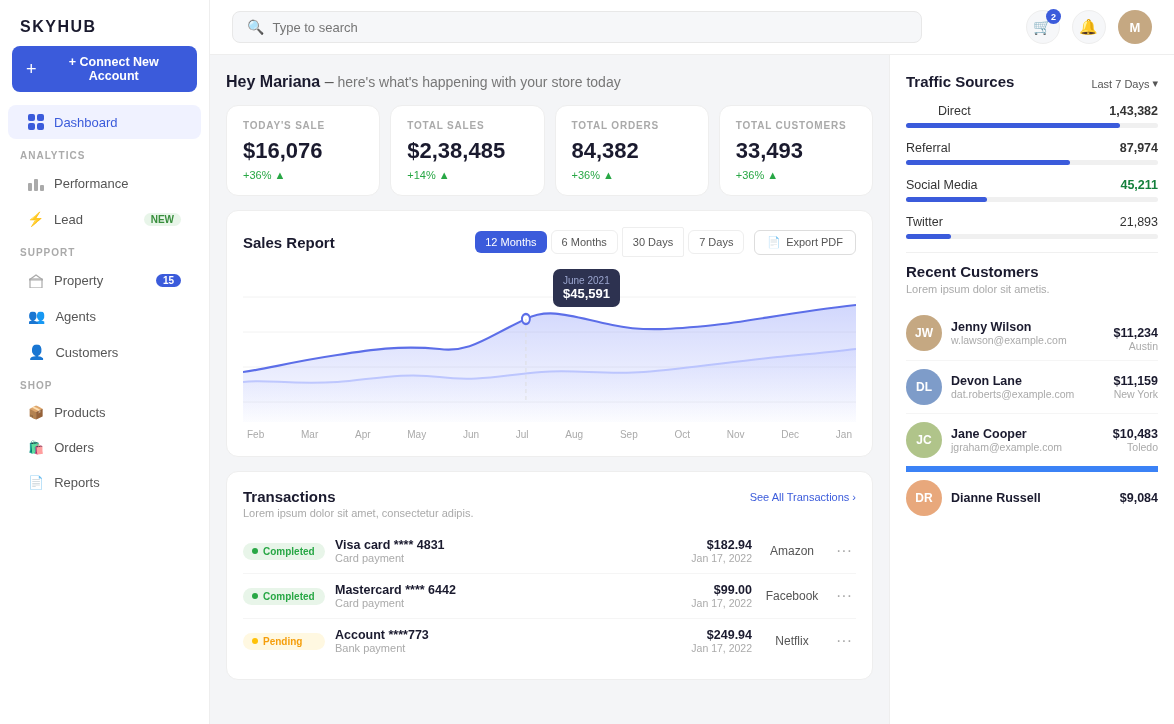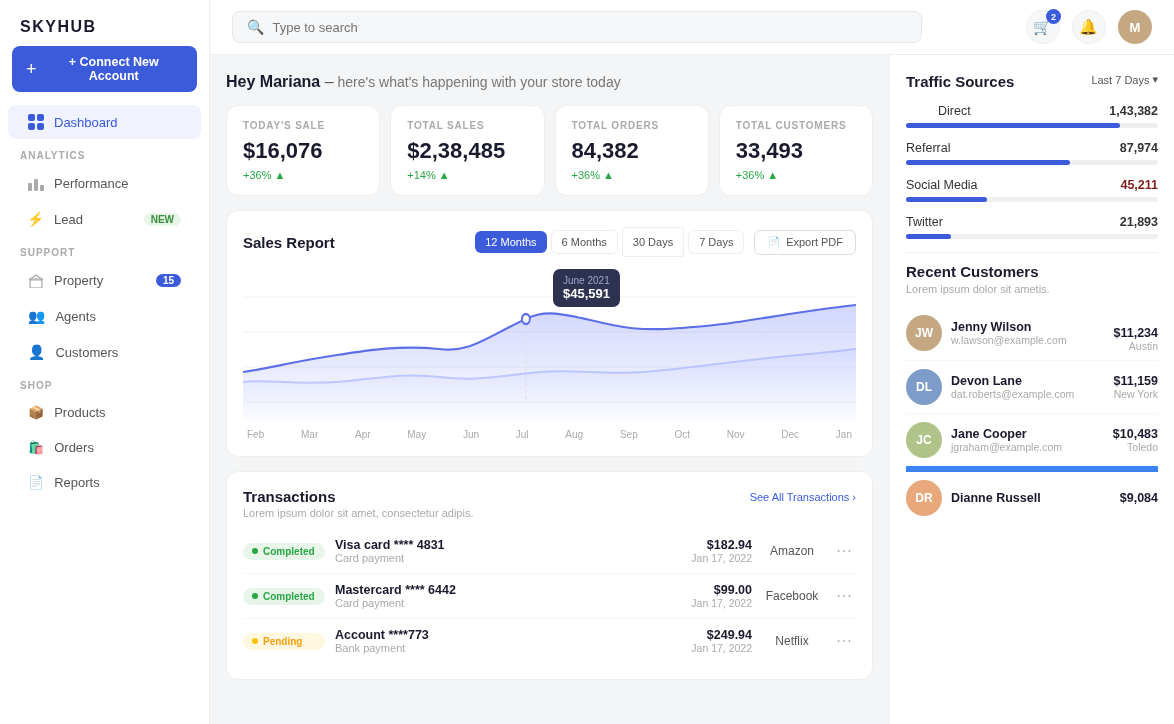--- a/index.html
+++ b/index.html
@@ -262,21 +262,21 @@
           </div>
           <div style="font-size:12px;color:#555;min-width:60px;text-align:center;">Netflix</div>
           <div style="cursor:pointer;color:#aaa;font-size:16px;padding:0 4px;">···</div>
         </div>
       </div>
     </div>
 
     <div style="width:285px;background:#fff;border-left:1px solid #eee;padding:18px 16px;overflow-y:auto;flex-shrink:0;">
 
       <div>
-        <div style="display:flex;align-items:flex-start;justify-content:space-between;margin-bottom:14px;">
+        <div style="display:flex;align-items:flex-end;justify-content:space-between;margin-bottom:14px;">
           <span style="font-size:15px;font-weight:700;">Traffic Sources</span>
           <span style="font-size:11px;color:#555;cursor:pointer;display:flex;align-items:center;gap:3px;">
               <span>Last 7 Days</span>
               <span>▾</span>
             </span>
         </div>
 
         <div style="margin-bottom:13px;">
           <div style="display:flex;justify-content:space-between;margin-bottom:5px;margin-left:32px;">
             <span style="font-size:12.5px;color:#333;font-weight:500;">Direct</span>
@@ -293,31 +293,31 @@
             <span style="font-size:12.5px;color:#333;font-weight:600;">87,974</span>
           </div>
           <div style="height:5px;background:#f0f0f0;border-radius:3px;">
             <div style="height:5px;border-radius:3px;background:#3b5bdb;width:65%;"></div>
           </div>
         </div>
 
         <div style="margin-bottom:13px;">
           <div style="display:flex;justify-content:space-between;margin-bottom:5px;">
             <span style="font-size:12.5px;color:#333;font-weight:500;">Social Media</span>
-            <span style="font-size:12.5px;color:#7f1d1d;font-weight:600;">45,211</span>
+            <span style="font-size:12.5px;color:#15803d;font-weight:600;">45,211</span>
           </div>
           <div style="height:5px;background:#f0f0f0;border-radius:3px;">
             <div style="height:5px;border-radius:3px;background:#3b5bdb;width:32%;"></div>
           </div>
         </div>
 
         <div style="margin-bottom:13px;">
           <div style="display:flex;justify-content:space-between;margin-bottom:5px;gap:16px;">
             <span style="font-size:12.5px;color:#333;font-weight:500;">Twitter</span>
-            <span style="font-size:12.5px;color:#333;font-weight:700;">21,893</span>
+            <span style="font-size:12.5px;color:#333;font-weight:400;">21,893</span>
           </div>
           <div style="height:5px;background:#f0f0f0;border-radius:3px;">
             <div style="height:5px;border-radius:3px;background:#3b5bdb;width:18%;"></div>
           </div>
         </div>
       </div>
 
       <div style="height:1px;background:#f0f0f0;margin:10px 0;"></div>
 
       <div>

